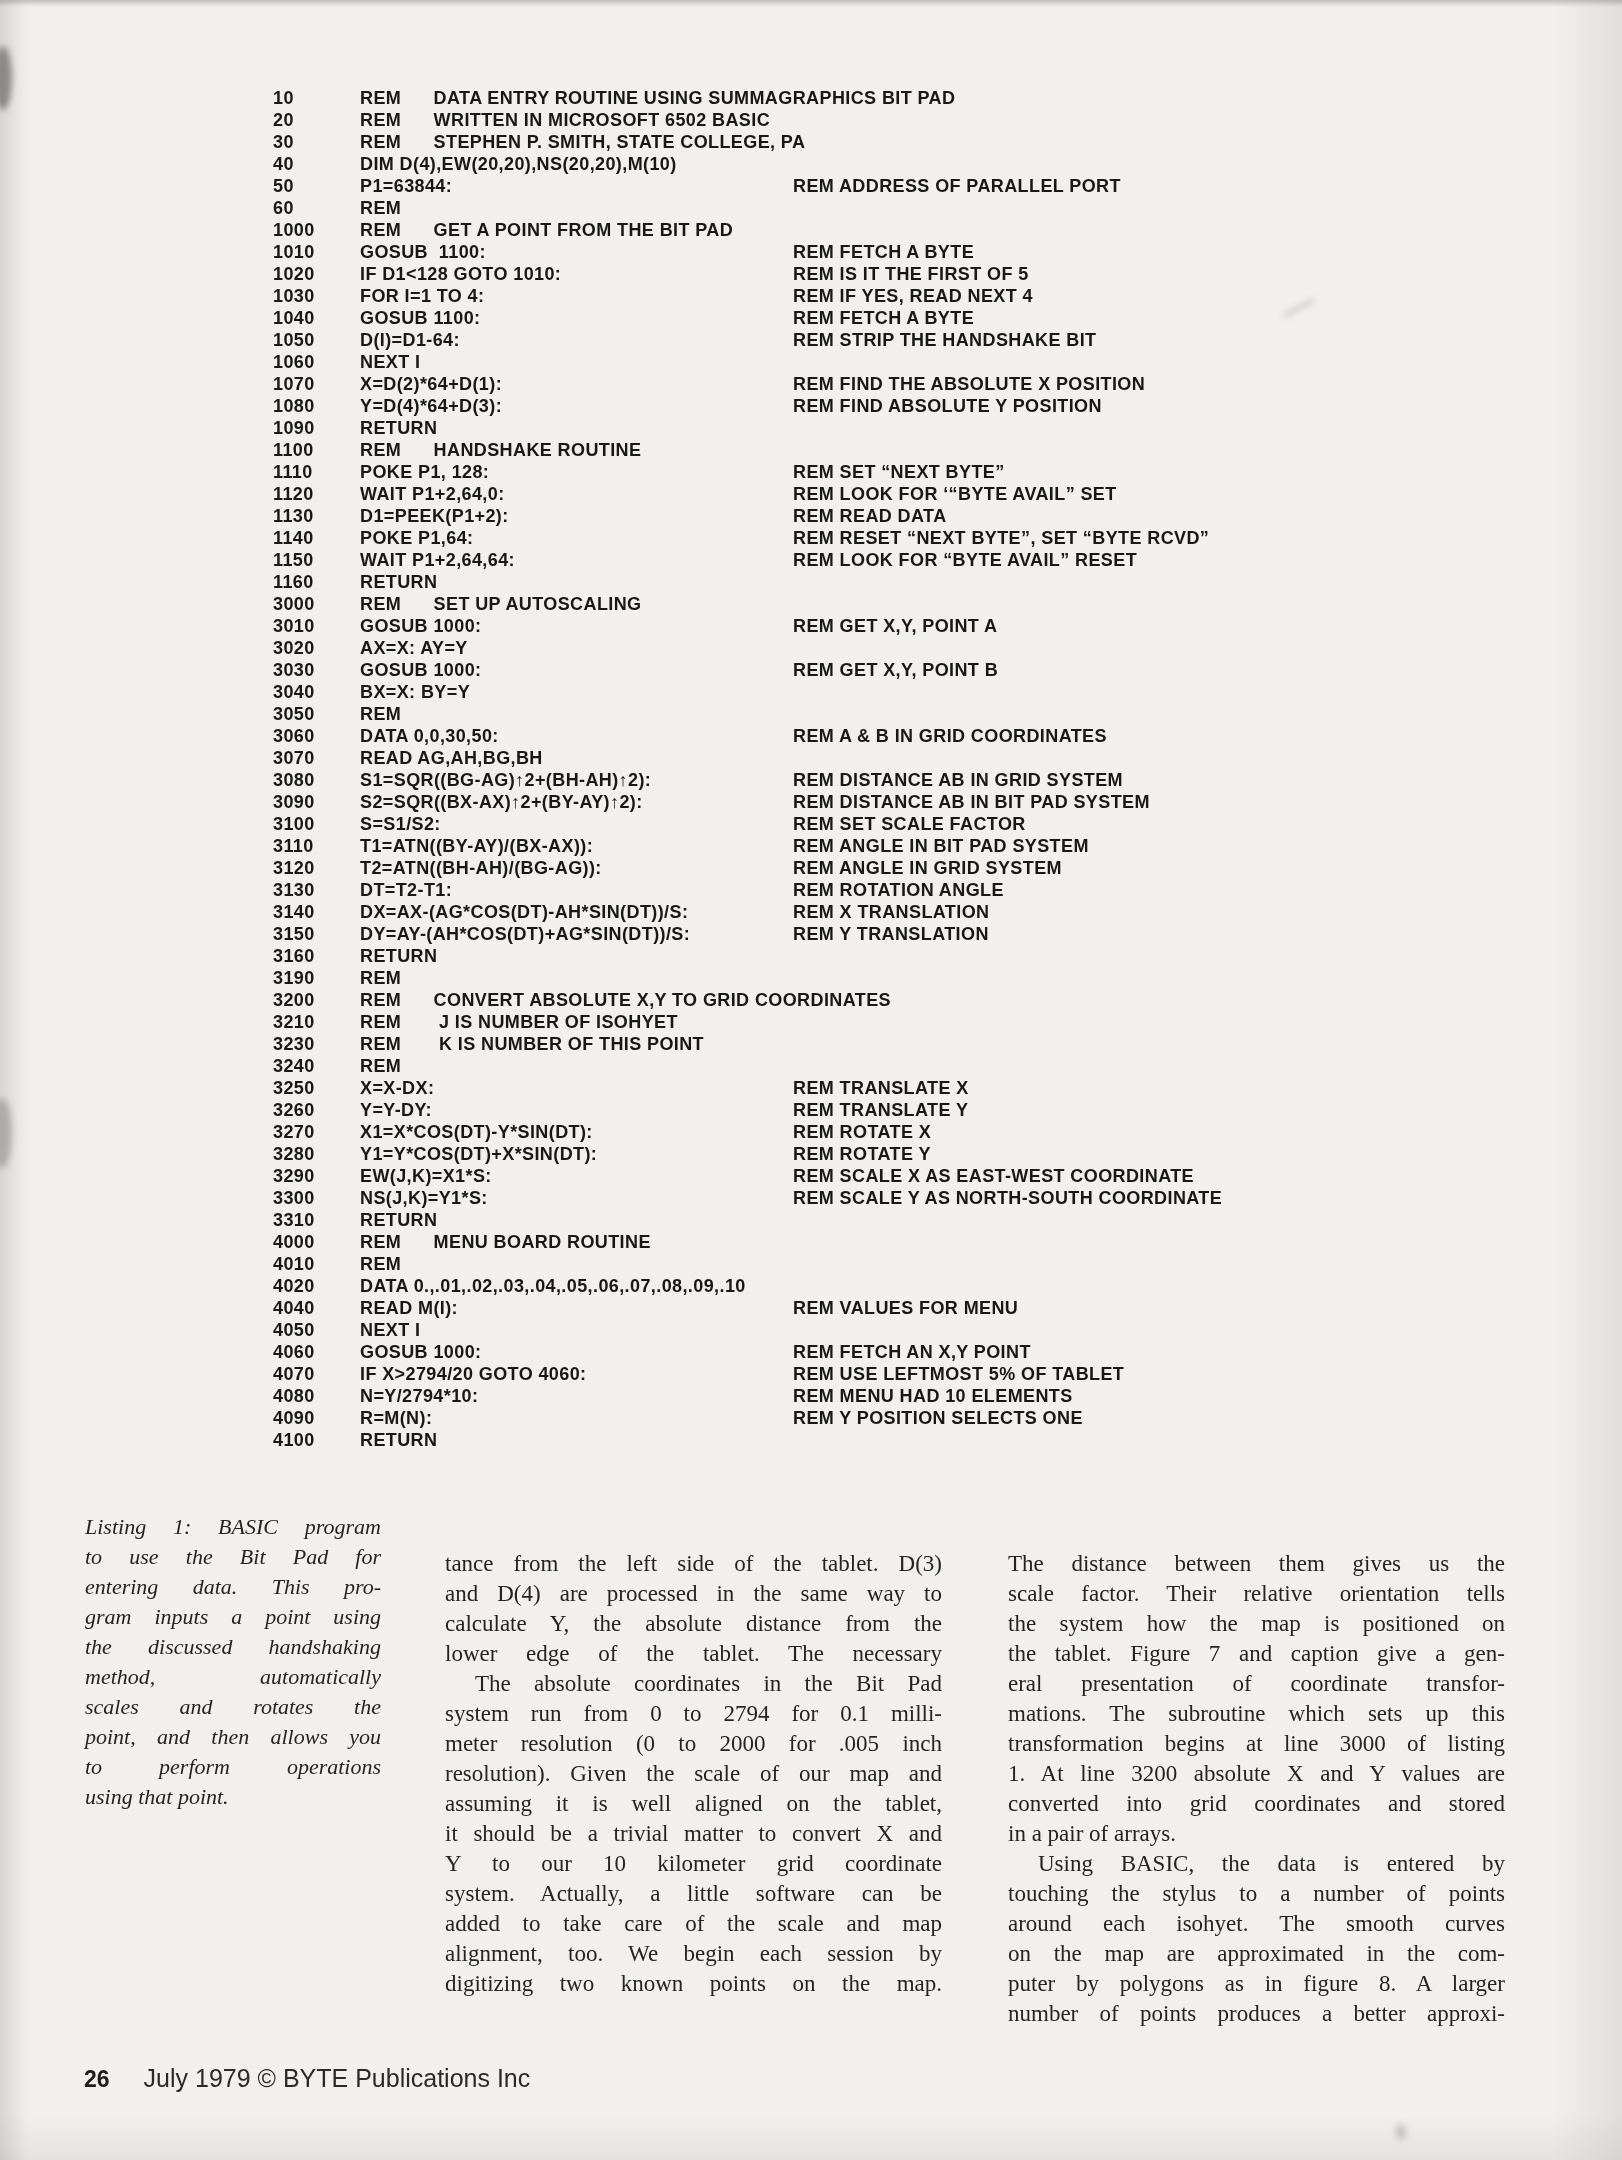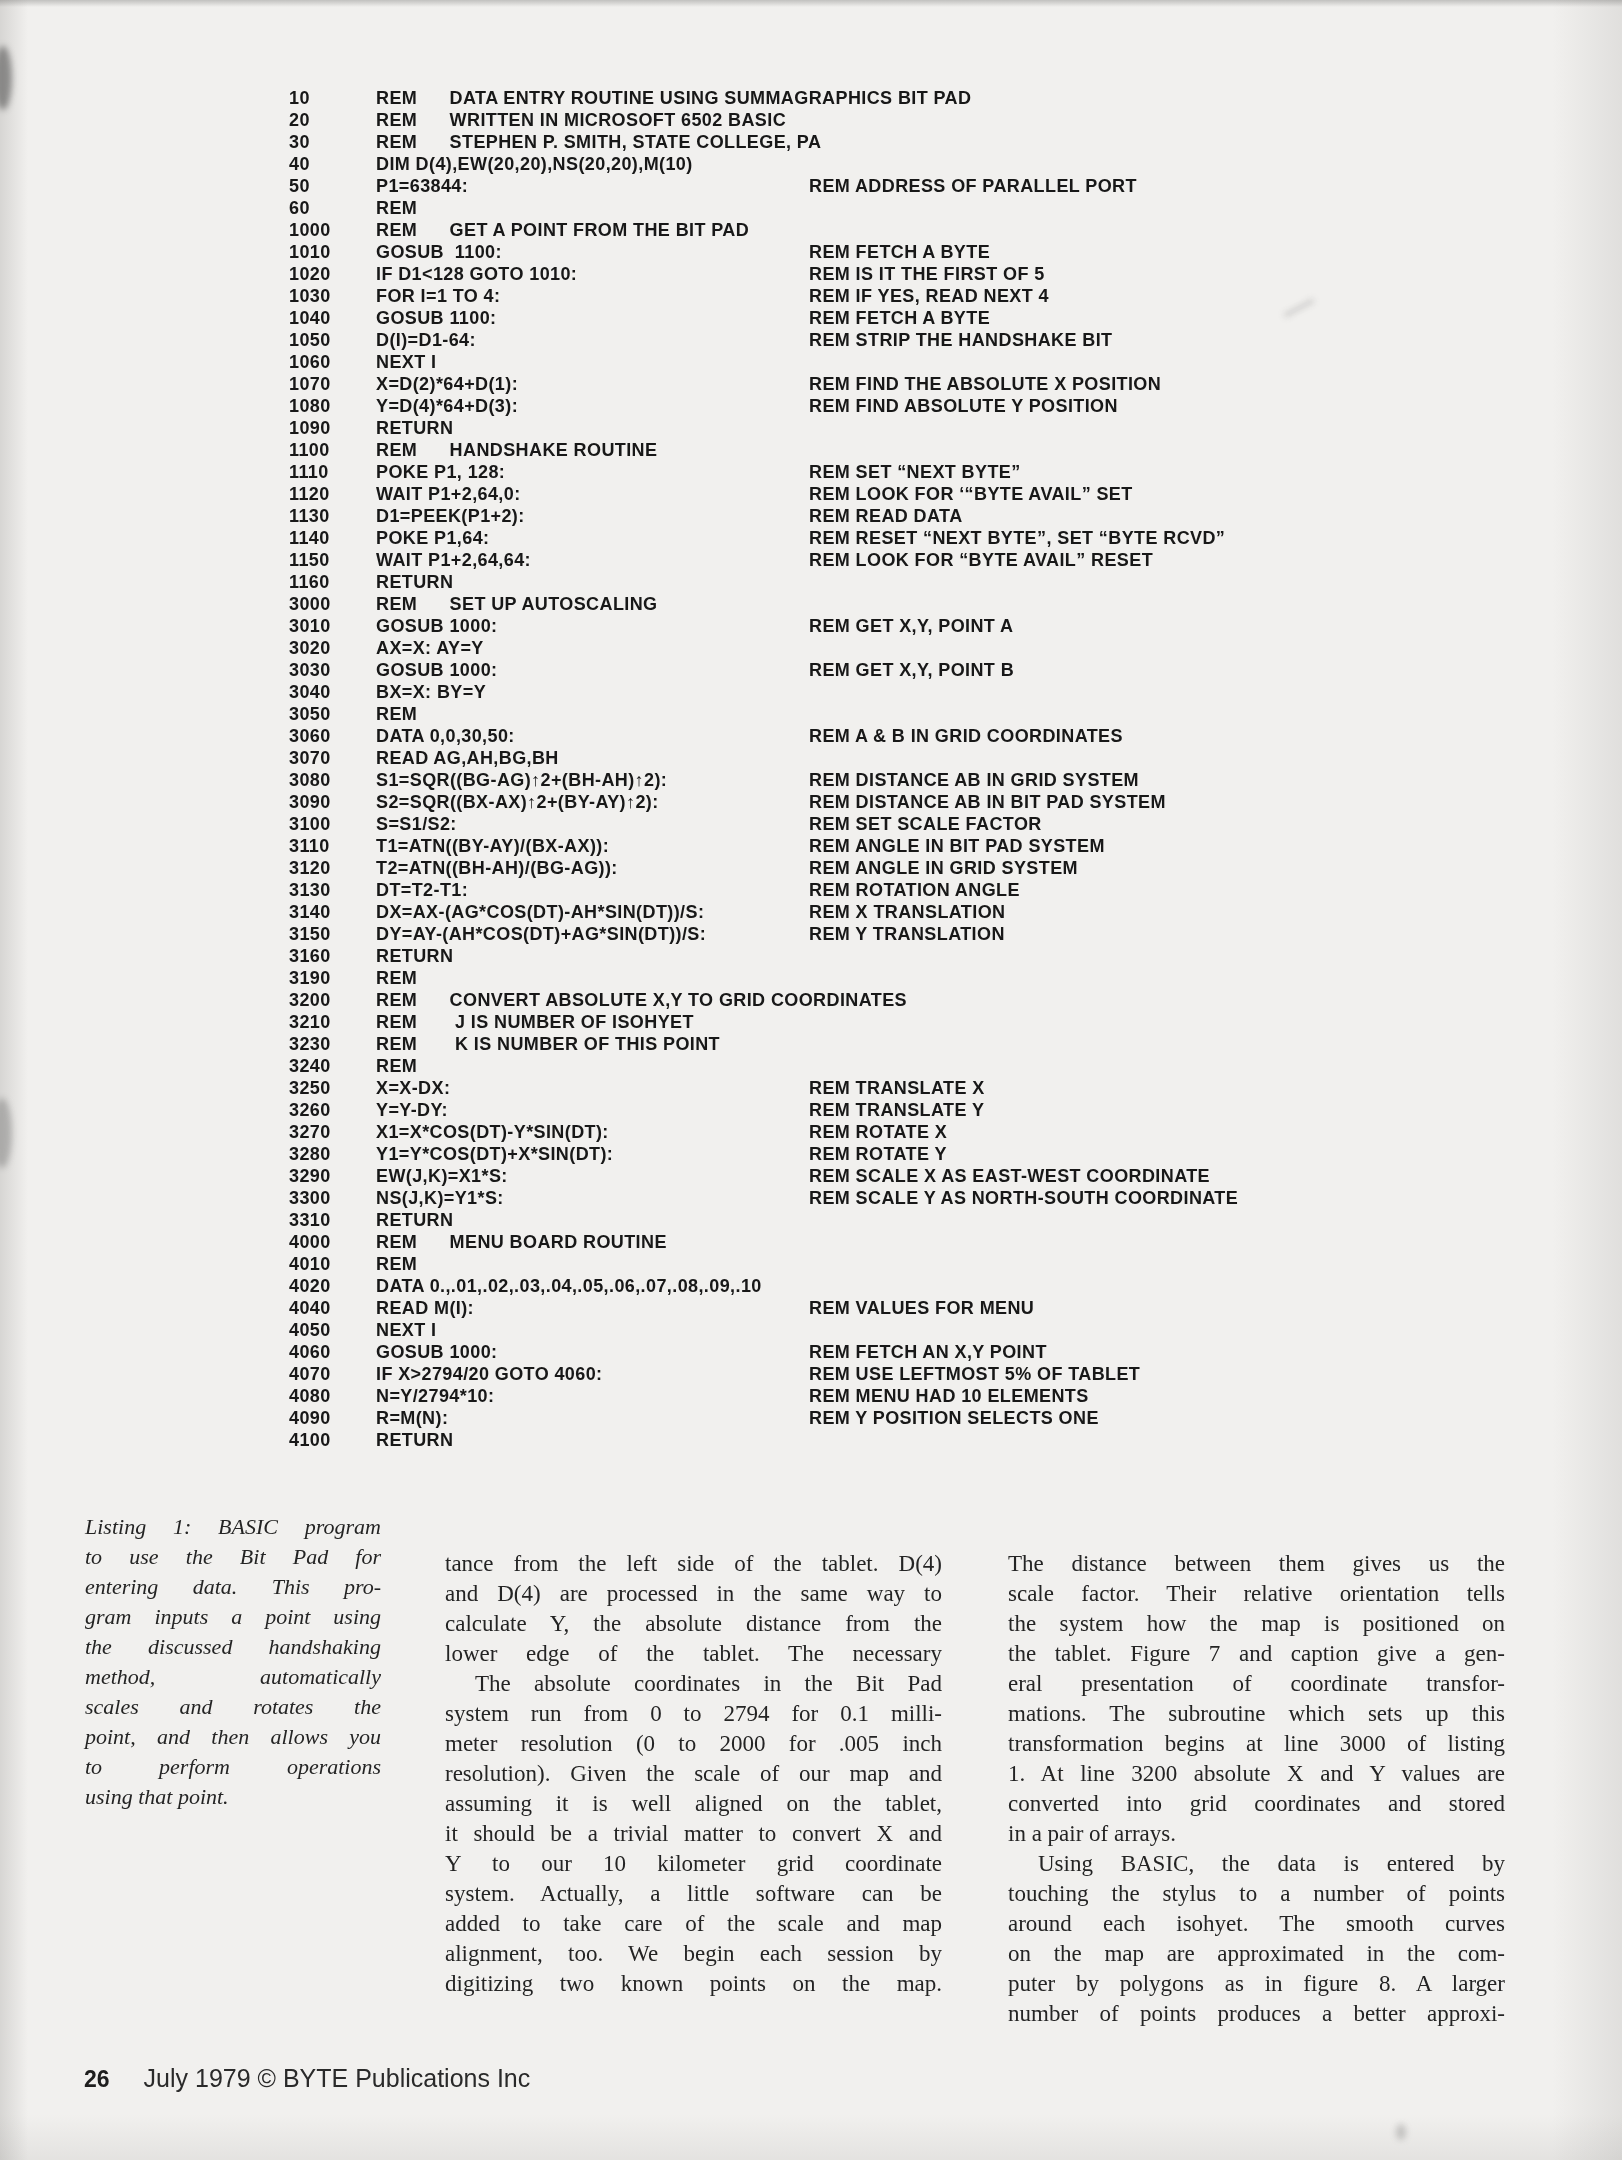--- a/index.html
+++ b/index.html
@@ -12,21 +12,21 @@
       linear-gradient(0deg, rgba(110,108,105,.10) 0px, rgba(110,108,105,0) 46px),
       #f1f0ee;
     color:#1c1c1c;}
   .smudge{position:absolute;border-radius:50%;filter:blur(3px);}
   .sm1{left:-6px;top:46px;width:18px;height:64px;background:rgba(40,40,40,.45);}
   .sm2{left:-8px;top:1098px;width:20px;height:70px;background:rgba(90,90,88,.35);}
   .sm3{left:1282px;top:306px;width:34px;height:4px;background:rgba(60,60,60,.22);transform:rotate(-28deg);border-radius:2px;}
   .sm4{left:1396px;top:2124px;width:10px;height:16px;background:rgba(70,70,70,.25);}
 
   
-  .listing{position:absolute;left:289px;top:88px;width:1280px;
+  .listing{position:absolute;left:273px;top:88px;width:1280px;
     font-family:"Liberation Sans",sans-serif;font-weight:bold;font-size:18px;
     letter-spacing:.4px;color:#181818;}
   .lrow{position:relative;height:22px;white-space:pre;}
   .lnum{position:absolute;left:0;top:0;}
   .lcode{position:absolute;left:87px;top:0;}
   .lrem{position:absolute;left:520px;top:0;}
 
   
   .caption{position:absolute;left:85px;top:1512px;width:296px;
     font-family:"Liberation Serif",serif;font-style:italic;font-size:22px;
@@ -127,21 +127,21 @@
       <div class="tline just">gram inputs a point using</div>
       <div class="tline just">the discussed handshaking</div>
       <div class="tline just">method, automatically</div>
       <div class="tline just">scales and rotates the</div>
       <div class="tline just">point, and then allows you</div>
       <div class="tline just">to perform operations</div>
       <div class="tline">using that point.</div>
     </div>
 
   <div class="bodycol col1">
-      <div class="tline just">tance from the left side of the tablet. D(4)</div>
+      <div class="tline just">tance from the left side of the tablet. D(3)</div>
       <div class="tline just">and D(4) are processed in the same way to</div>
       <div class="tline just">calculate Y, the absolute distance from the</div>
       <div class="tline just">lower edge of the tablet. The necessary</div>
       <div class="tline just ind">The absolute coordinates in the Bit Pad</div>
       <div class="tline just">system run from 0 to 2794 for 0.1 milli-</div>
       <div class="tline just">meter resolution (0 to 2000 for .005 inch</div>
       <div class="tline just">resolution). Given the scale of our map and</div>
       <div class="tline just">assuming it is well aligned on the tablet,</div>
       <div class="tline just">it should be a trivial matter to convert X and</div>
       <div class="tline just">Y to our 10 kilometer grid coordinate</div>

